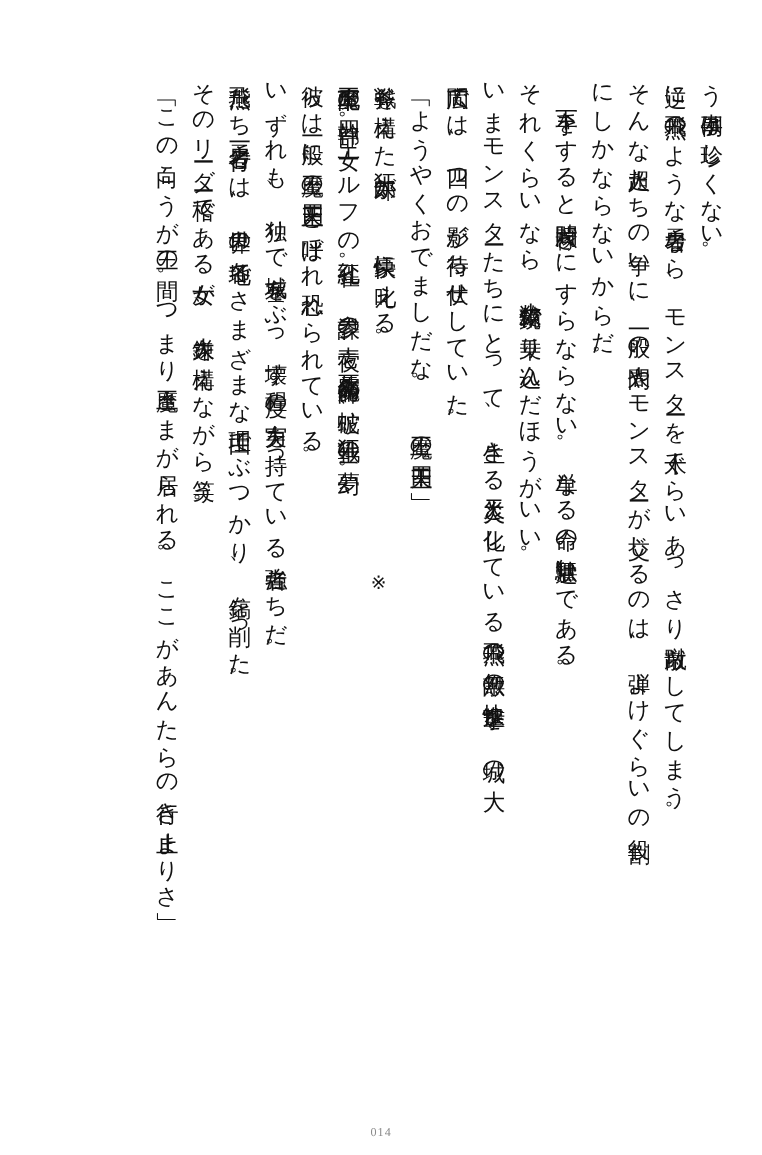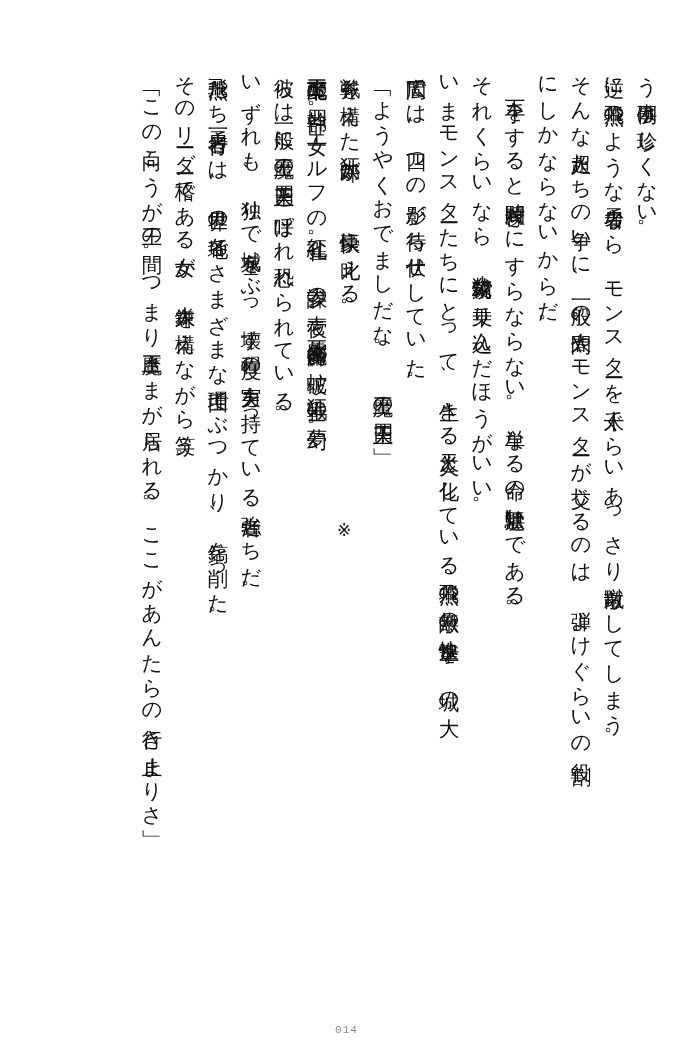--- a/index.html
+++ b/index.html
@@ -53,21 +53,21 @@
     font-family: "DejaVu Sans", "Liberation Sans", sans-serif;
   }
   .folio {
     position: absolute;
     bottom: 14px;
     left: 0;
     right: 0;
     text-align: center;
     font-size: 11px;
     color: #8a8a8a;
-    font-family: Liberation Mono, monospace;
+    font-family: Liberation Serif, serif;
     letter-spacing: 1px;
   }
 </style>
 </head>
 <body>
 
 <div class="page">
 
   <div class="text-block">
 

